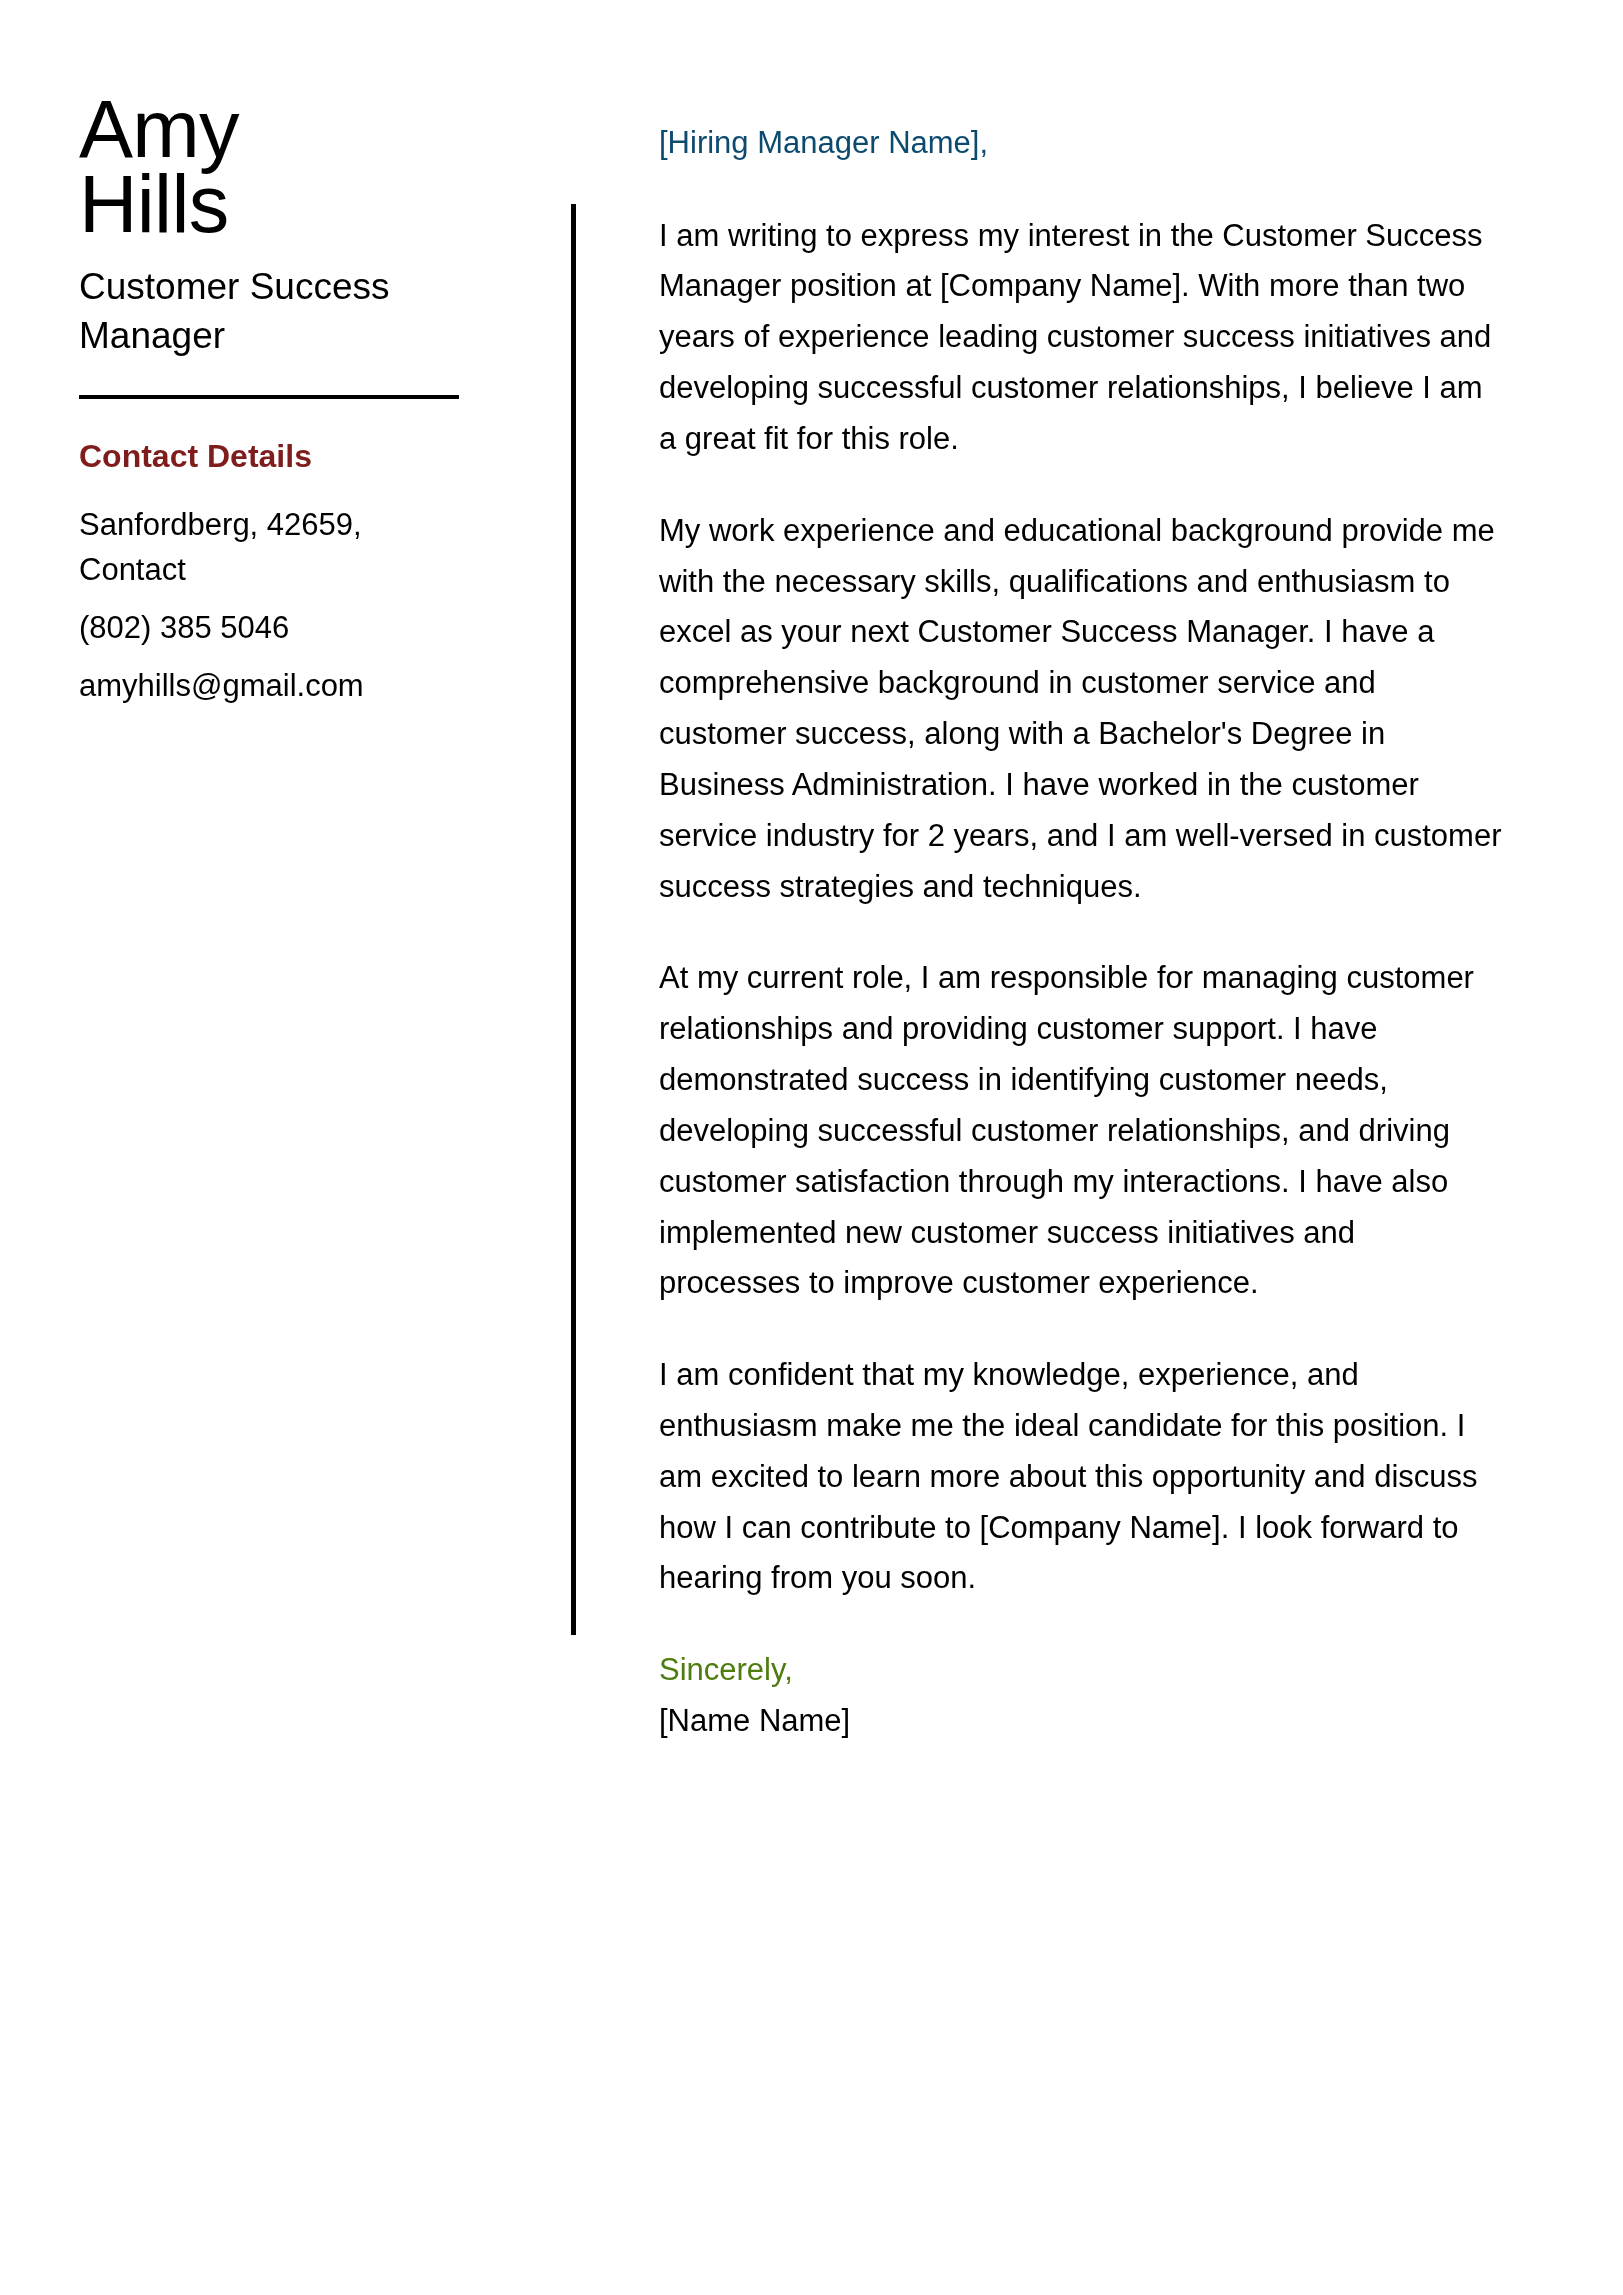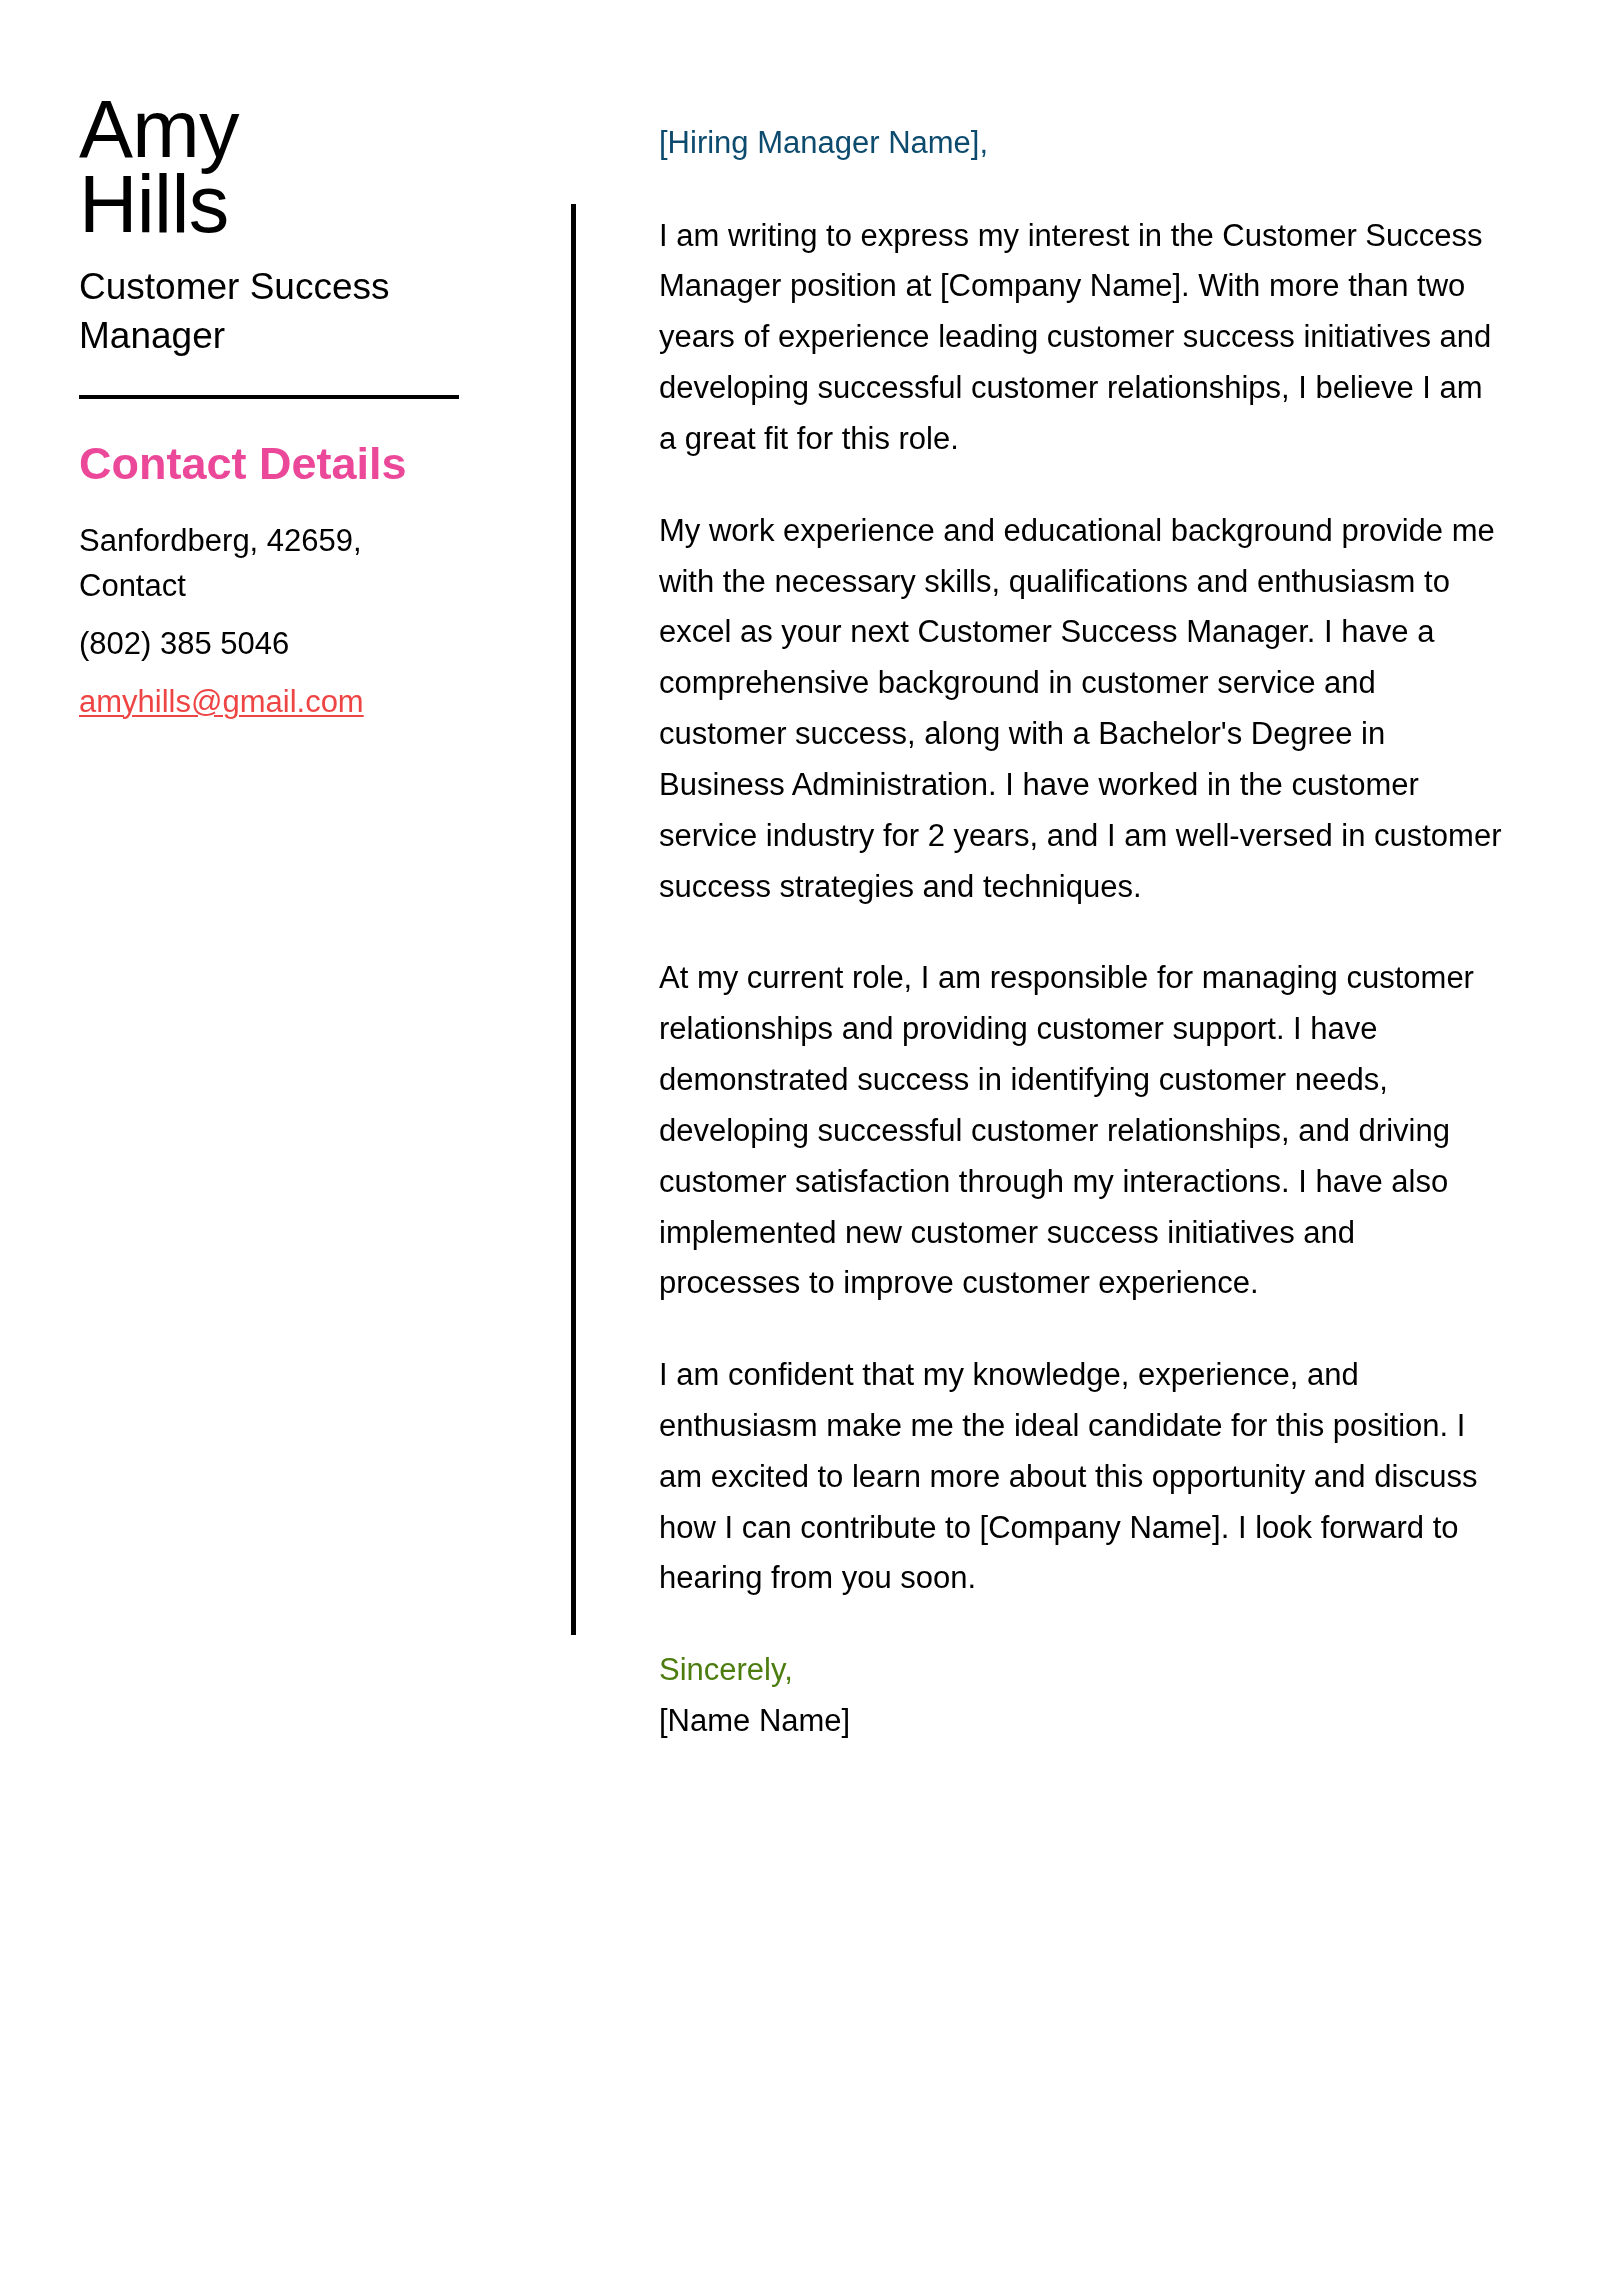--- a/index.html
+++ b/index.html
@@ -53,24 +53,24 @@
   }
 
   .sidebar-rule {
     width: 380px;
     height: 4.6px;
     background: #000000;
     margin: 0 0 38px 0;
   }
 
   .section-heading {
-    font-size: 45px;
+    font-size: 32px;
     font-weight: 600;
     line-height: 1.2;
-    color: #ec4899;
+    color: #7f1d1d;
     margin: 0 0 27.5px 0;
   }
 
   .contact-list {
     margin: 0;
     padding: 0;
     list-style: none;
   }
 
   .contact-item {
@@ -80,22 +80,21 @@
     color: #000000;
     margin: 0 0 13px 0;
     max-width: 354px;
   }
 
   .contact-item:last-child {
     margin-bottom: 0;
   }
 
   .contact-email {
-    color: #ef4444;
-    text-decoration: underline;
+    color: #000000;
     text-decoration-thickness: 2px;
     text-underline-offset: 2.6px;
     cursor: pointer;
   }
 
   
   .vertical-divider {
     position: absolute;
     left: 571px;
     top: 204px;

